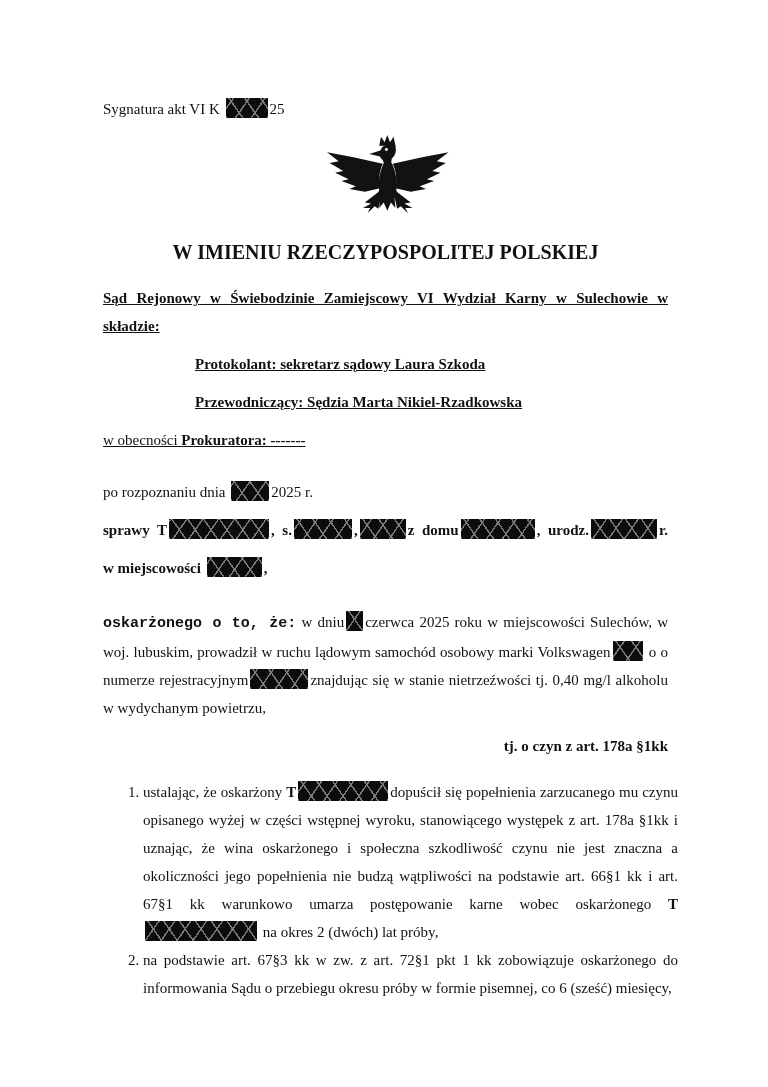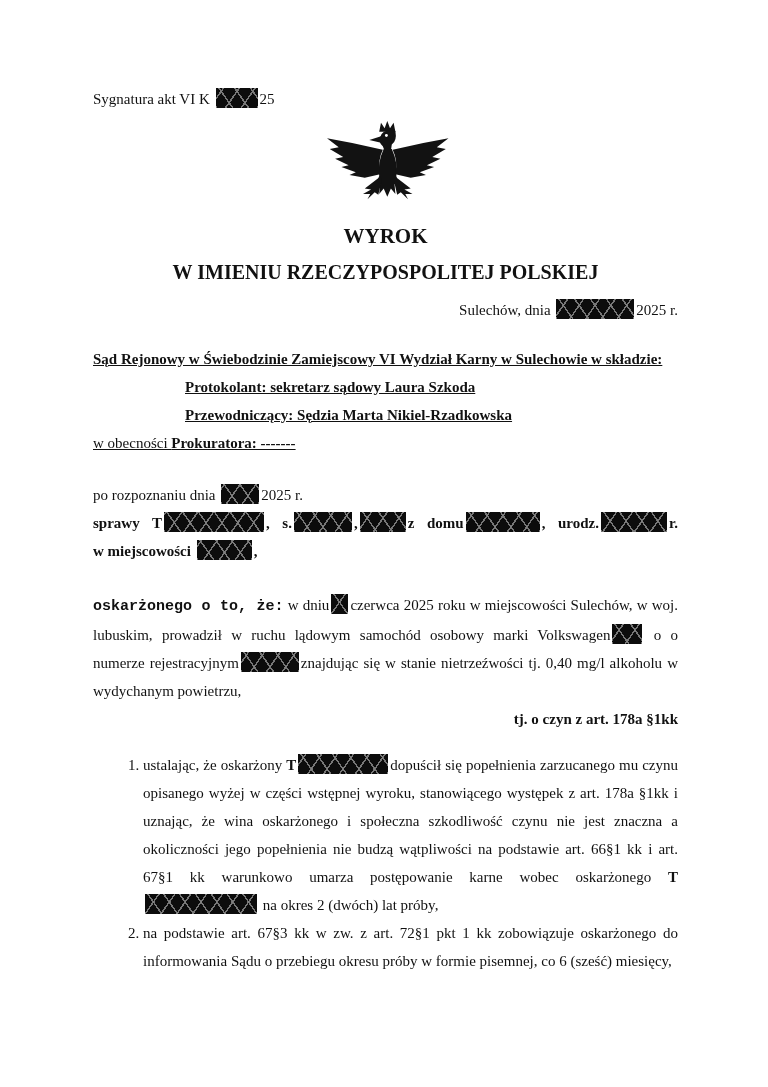--- a/index.html
+++ b/index.html
@@ -31,21 +31,21 @@
   .presence{font-weight:normal;}
   .presence b{font-weight:bold;}
   .hearing-block{margin-top:24px;}
   .defendant-line{font-weight:bold;text-align:justify;text-align-last:justify;}
   .residence-line{font-weight:bold;}
   .charge{margin-top:26px;text-align:justify;}
   .charge .lead{font-weight:bold;font-family:Liberation Mono, monospace;}
   .qualification{text-align:right;font-weight:bold;margin-top:0;}
   ol.rulings{margin:18px 0 0 0;padding-left:50px;}
   ol.rulings li{text-align:justify;line-height:28px;}
-  p{margin:0;}
+  p{margin:10px;}
   b.initial{font-weight:bold;}
   
   .redact{
     display:inline-block;
     height:20px;
     vertical-align:-4px;
     margin:0 2px;
     background-color:#0c0c0c;
     background-image:
       repeating-linear-gradient(55deg, rgba(130,130,130,0.9) 0 1.5px, transparent 1.5px 13px),
@@ -73,25 +73,23 @@
         <path d="M72 34 Q40 26 10 21 L23 31 L13 33 L28 42 L19 44 L34 51 L26 53 L42 59 L35 62 L52 65 L69 61 Q66 46 72 34 Z"></path>
         <path d="M83 34 Q115 26 145 21 L132 31 L142 33 L127 42 L136 44 L121 51 L129 53 L113 59 L120 62 L103 65 L86 61 Q89 46 83 34 Z"></path>
         <path d="M68 63 L64 74 L69 72 L68 83 L73 77 L77 86 L81 77 L86 83 L85 72 L90 74 L87 63 Z"></path>
         <path d="M69 64 L52 77 L59 78 L50 83 L58 83 L55 89 L63 81 L67 84 L71 67 Z"></path>
         <path d="M86 64 L103 77 L96 78 L105 83 L97 83 L100 89 L92 81 L88 84 L84 67 Z"></path>
         <circle cx="76" cy="18" r="1.6" fill="#ffffff"></circle>
       </g>
     </svg>
   </div>
 
-  <p class="title">WYROK</p>
 
   <p class="subtitle">W IMIENIU RZECZYPOSPOLITEJ POLSKIEJ</p>
 
-  <p class="dateline"><span>Sulechów, dnia </span><span class="redact w78"></span><span>2025 r.</span></p>
 
   <div class="court-block">
     <p>Sąd Rejonowy w Świebodzinie Zamiejscowy VI Wydział Karny  w Sulechowie w składzie:</p>
     <p class="indented">Protokolant: sekretarz sądowy Laura Szkoda</p>
     <p class="indented">Przewodniczący: Sędzia Marta Nikiel-Rzadkowska</p>
     <p class="presence"><span>w obecności </span><b>Prokuratora: -------</b></p>
   </div>
 
   <div class="hearing-block">
     <p><span>po rozpoznaniu dnia </span><span class="redact w38"></span><span>2025 r.</span></p>

